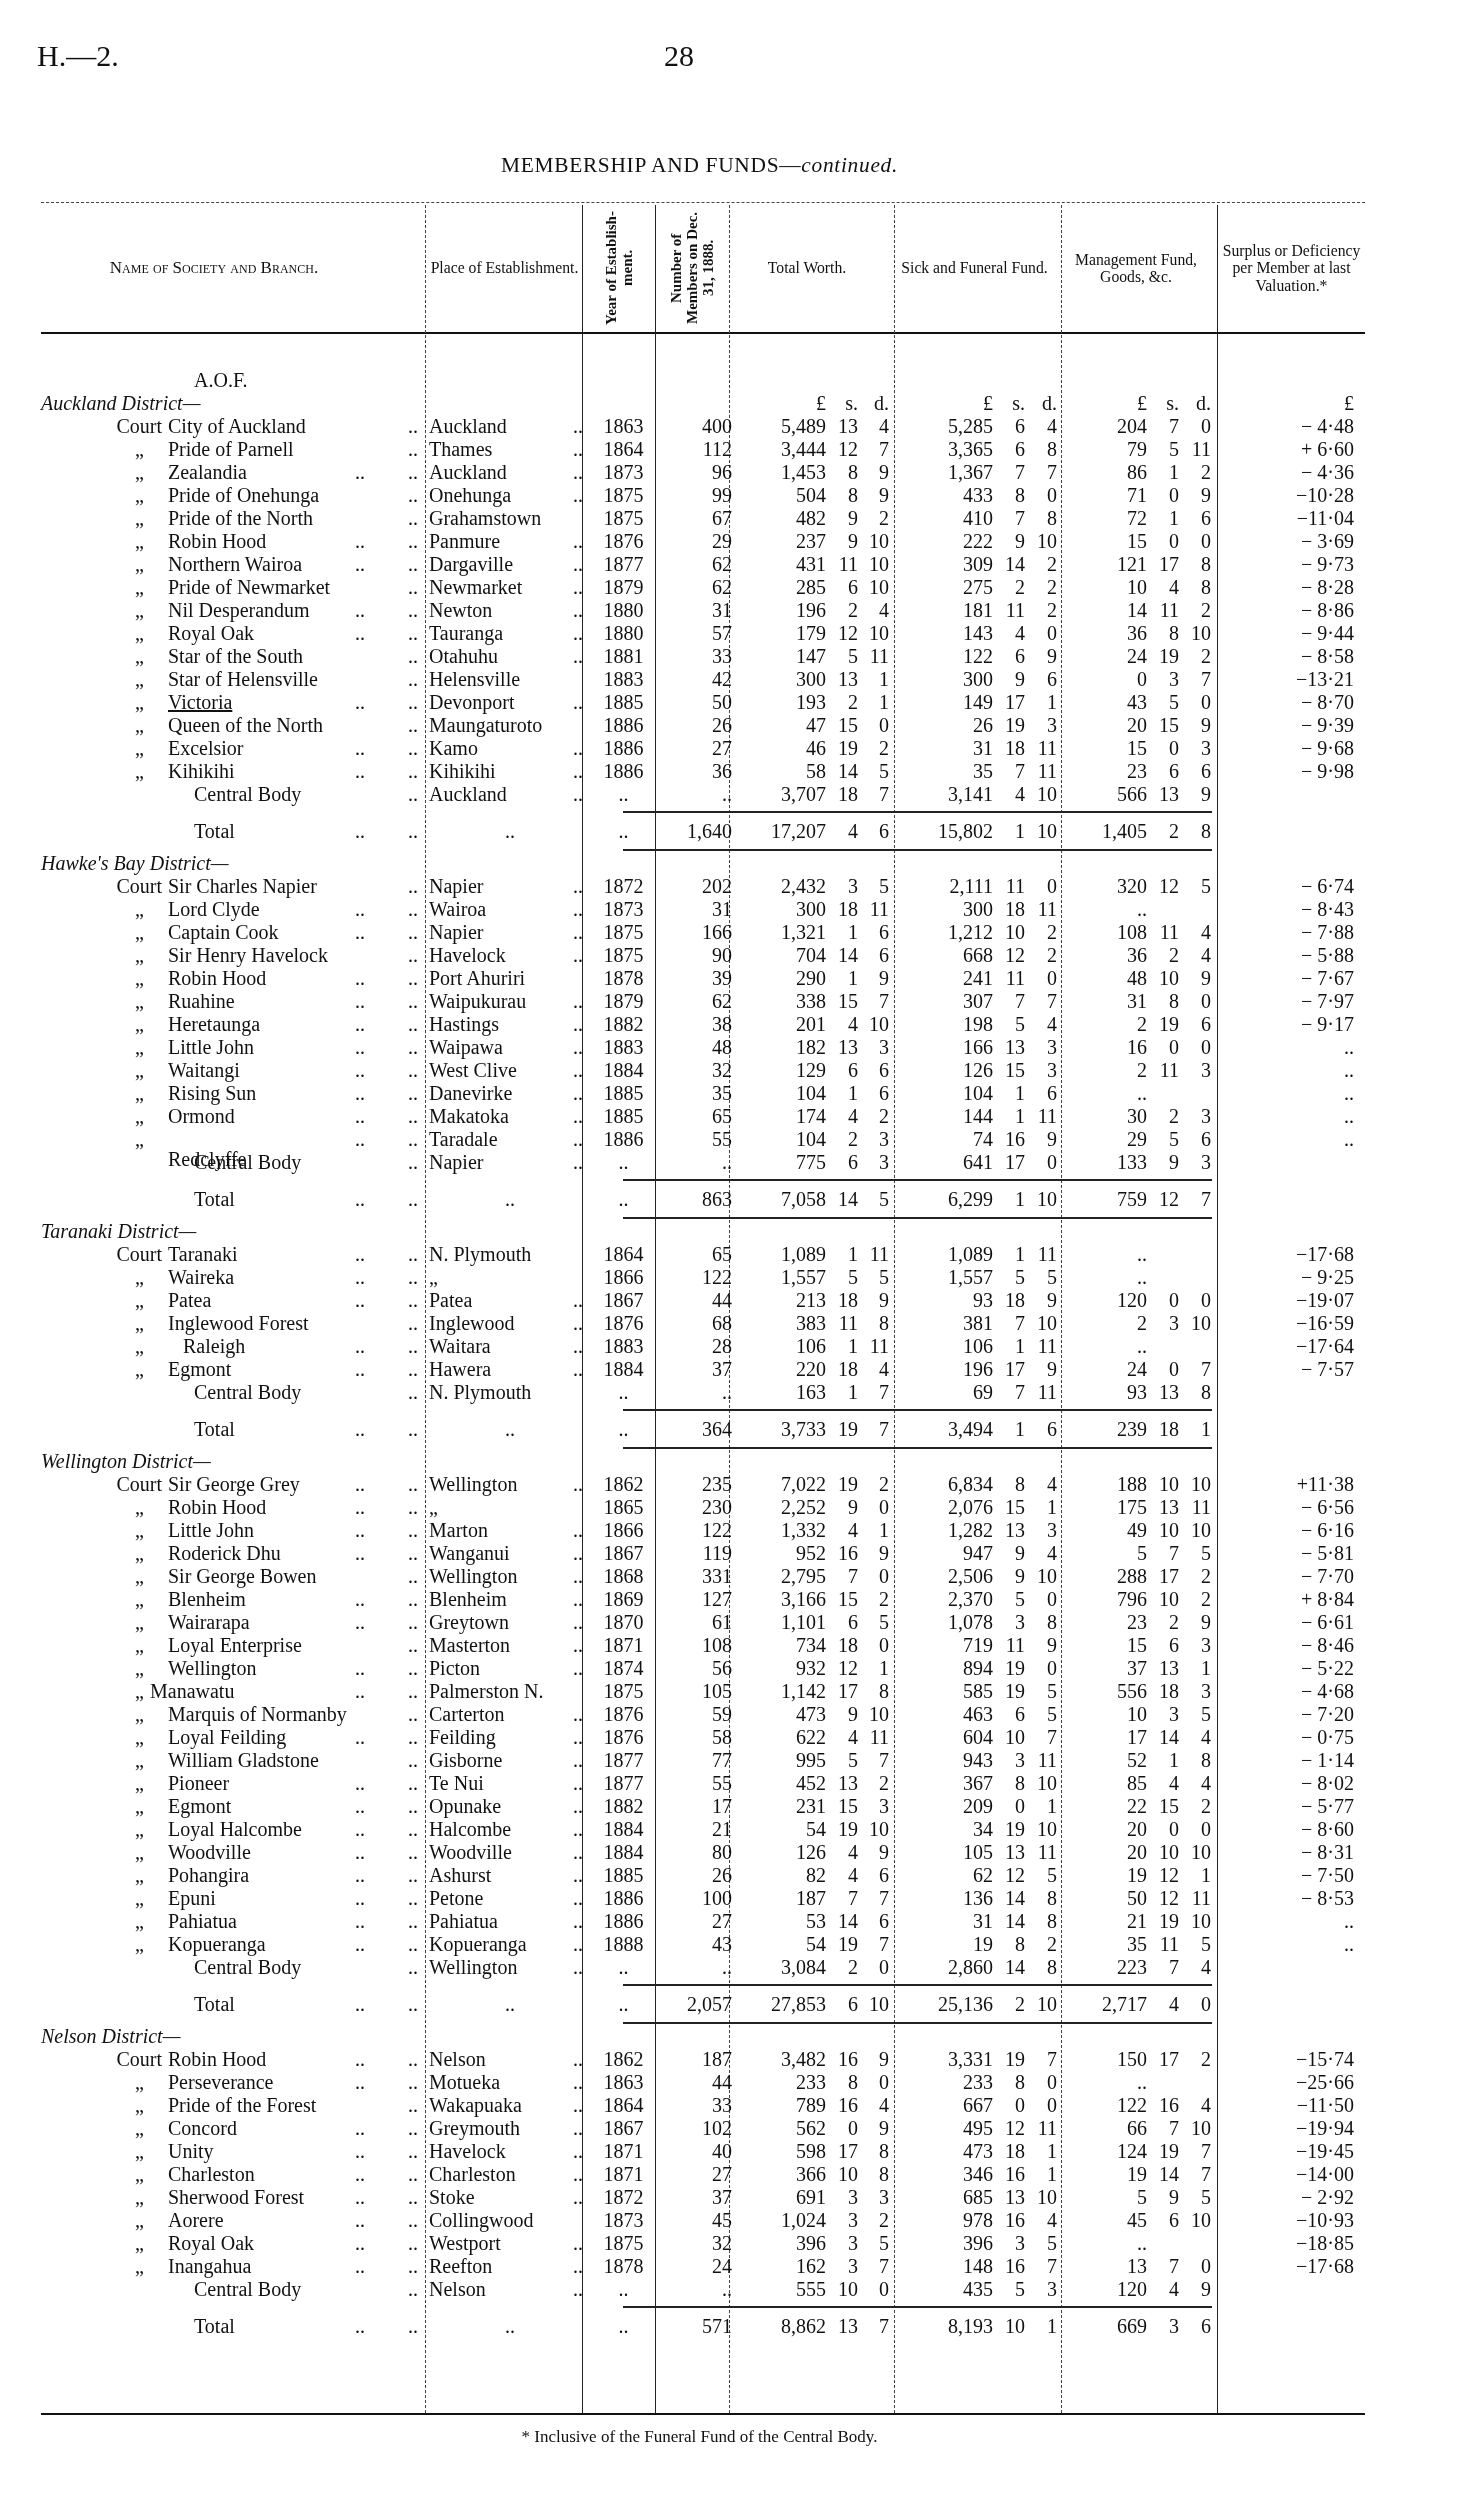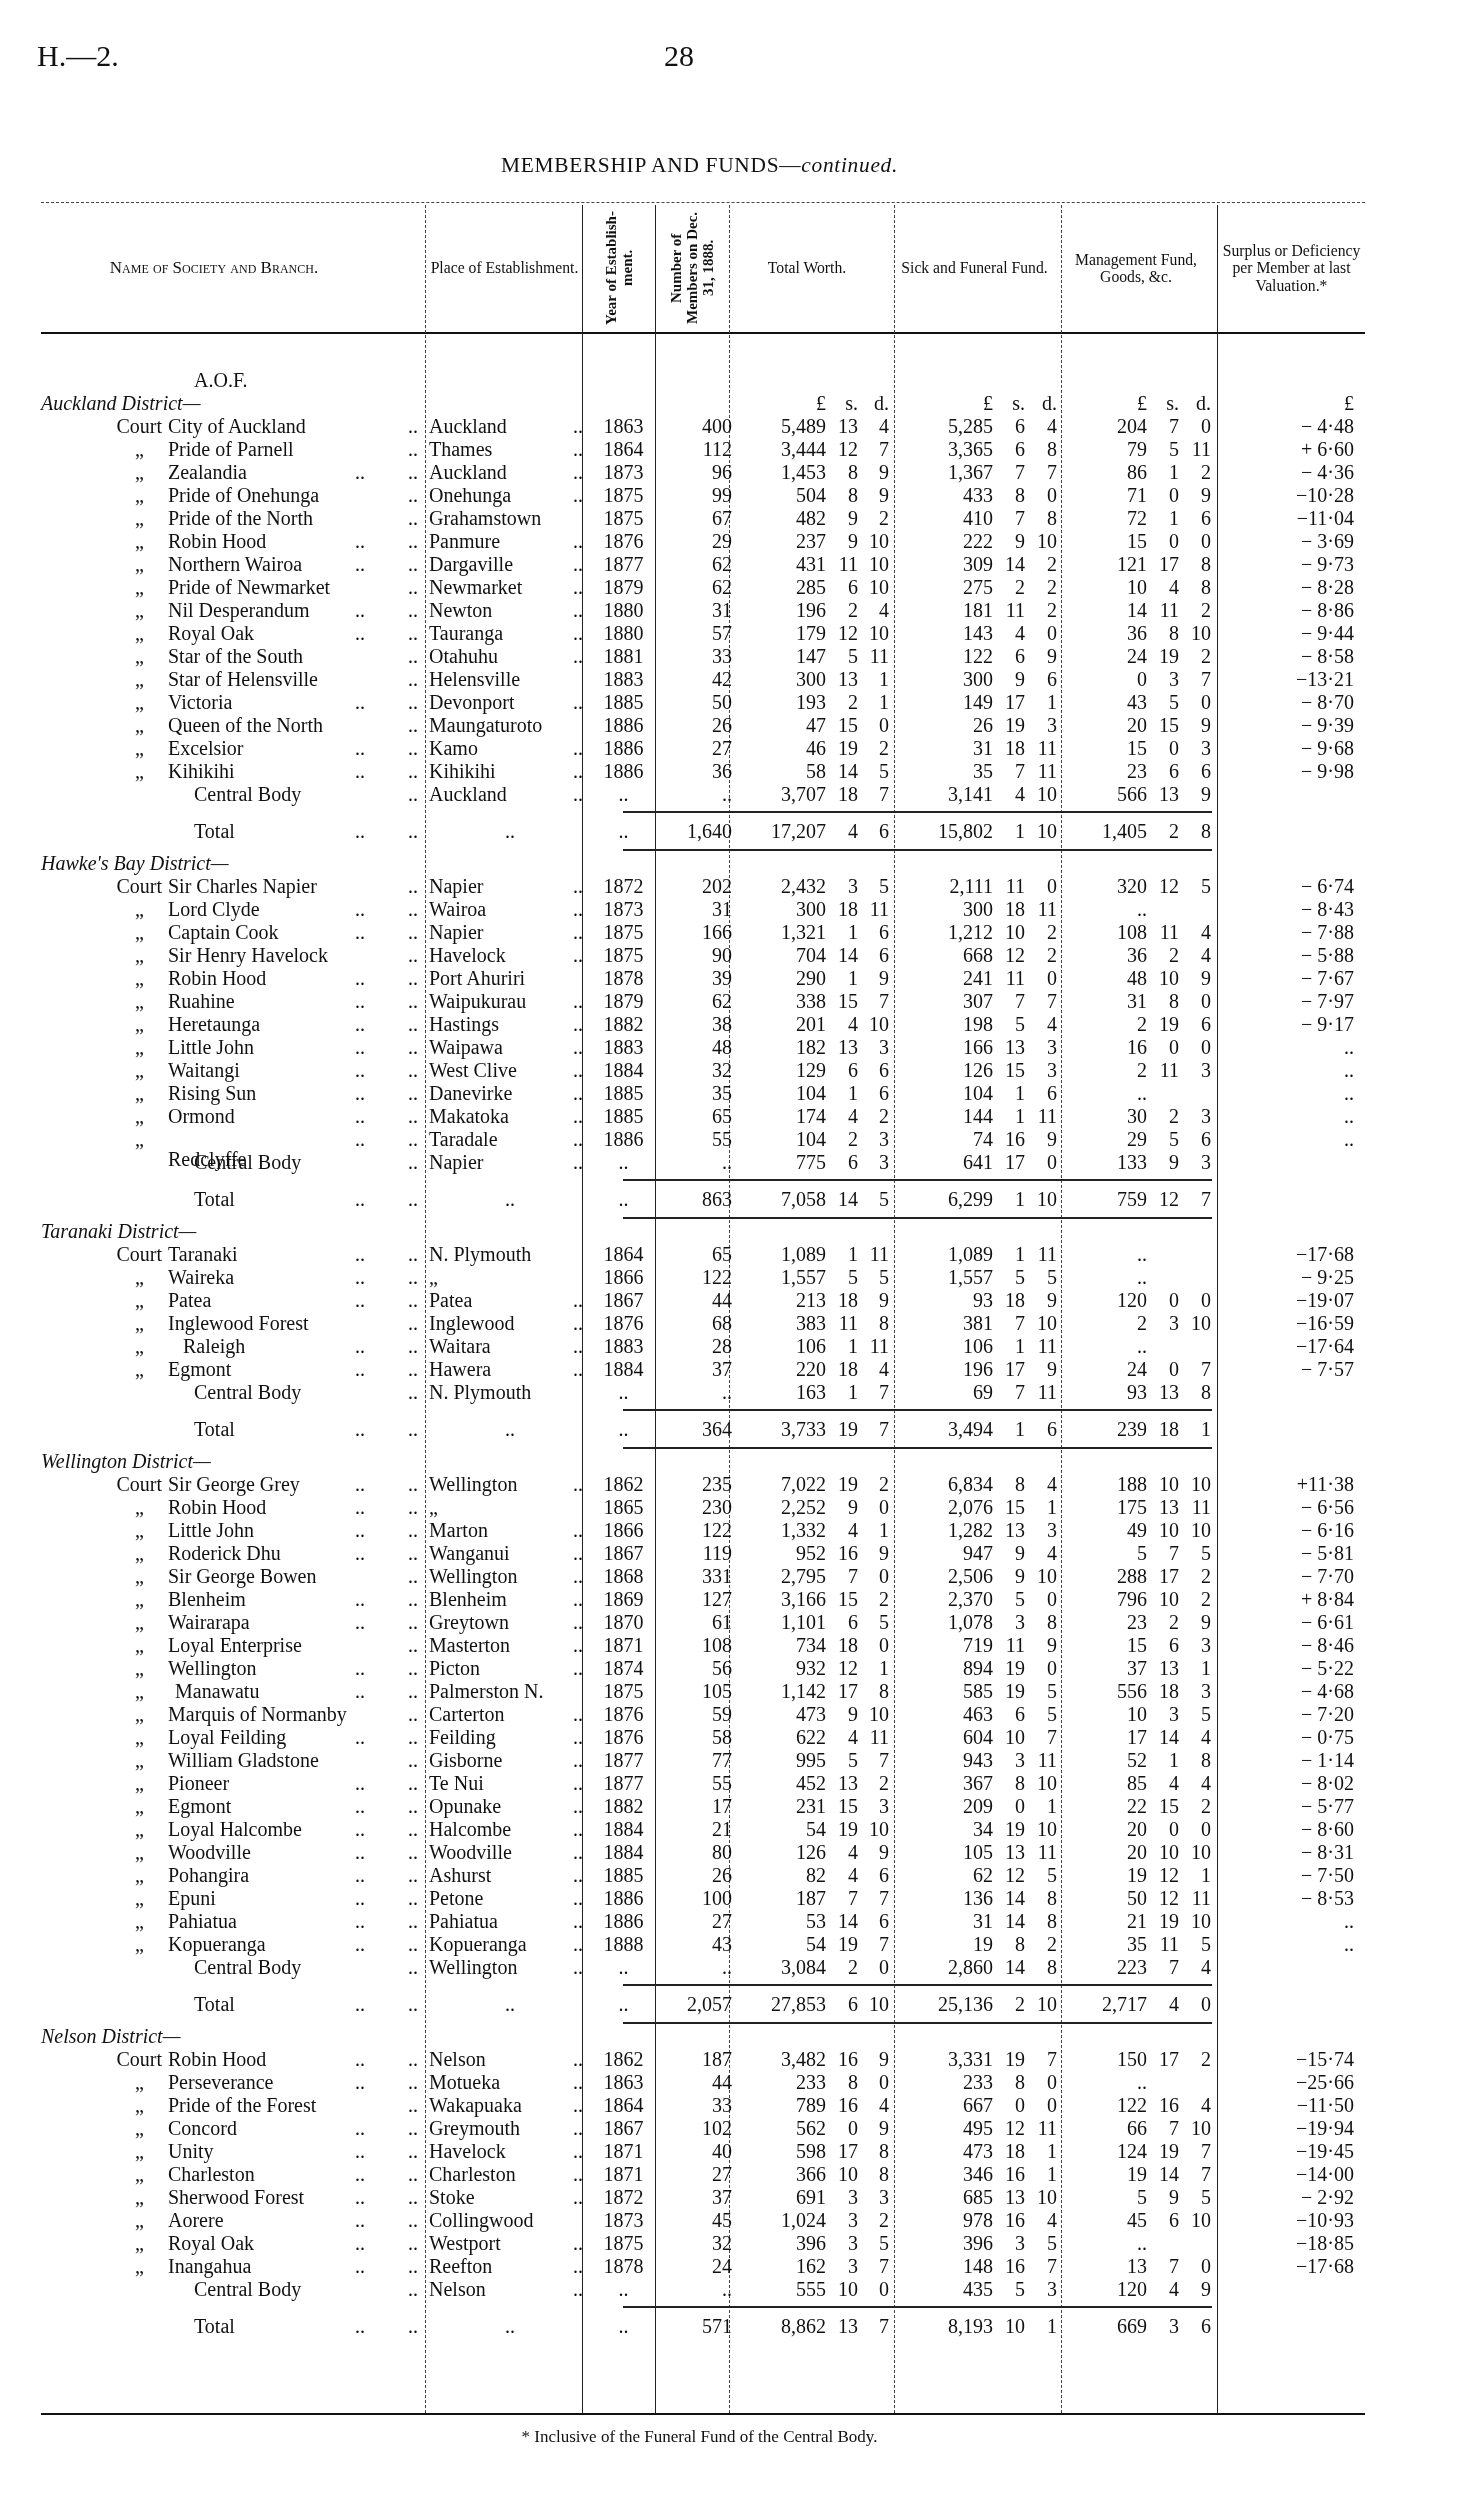--- a/index.html
+++ b/index.html
@@ -326,21 +326,21 @@
       <span class="sf-l n-l">300</span>
       <span class="sf-s n-l">9</span>
       <span class="sf-d n-l">6</span>
       <span class="mf-l n-l">0</span>
       <span class="mf-s n-l">3</span>
       <span class="mf-d n-l">7</span>
       <span class="sp">−13·21</span>
     </div>
     <div class="row society">
       <span class="c-prefix" style="width: 103px;">„</span>
-      <span class="c-name" style="left: 127px;">Victoria</span>
+      <span class="c-name" style="left: 127px; text-decoration: underline;">Victoria</span>
       <span class="c-dots1">..</span>
       <span class="c-dots2">..</span>
       <span class="c-place">Devonport</span>
       <span class="c-pdots">..</span>
       <span class="c-year">1885</span>
       <span class="c-mem">50</span>
       <span class="tw-l n-l">193</span>
       <span class="tw-s n-l">2</span>
       <span class="tw-d n-l">1</span>
       <span class="sf-l n-l">149</span>
@@ -1045,21 +1045,21 @@
       <span class="sf-l n-l">894</span>
       <span class="sf-s n-l">19</span>
       <span class="sf-d n-l">0</span>
       <span class="mf-l n-l">37</span>
       <span class="mf-s n-l">13</span>
       <span class="mf-d n-l">1</span>
       <span class="sp">− 5·22</span>
     </div>
     <div class="row society">
       <span class="c-prefix" style="width: 103px;">„</span>
-      <span class="c-name" style="left: 134px;">Manawatu</span>
+      <span class="c-name" style="left: 109px;">Manawatu</span>
       <span class="c-dots1">..</span>
       <span class="c-dots2">..</span>
       <span class="c-place">Palmerston N.</span>
       <span class="c-year">1875</span>
       <span class="c-mem">105</span>
       <span class="tw-l n-l">1,142</span>
       <span class="tw-s n-l">17</span>
       <span class="tw-d n-l">8</span>
       <span class="sf-l n-l">585</span>
       <span class="sf-s n-l">19</span>

